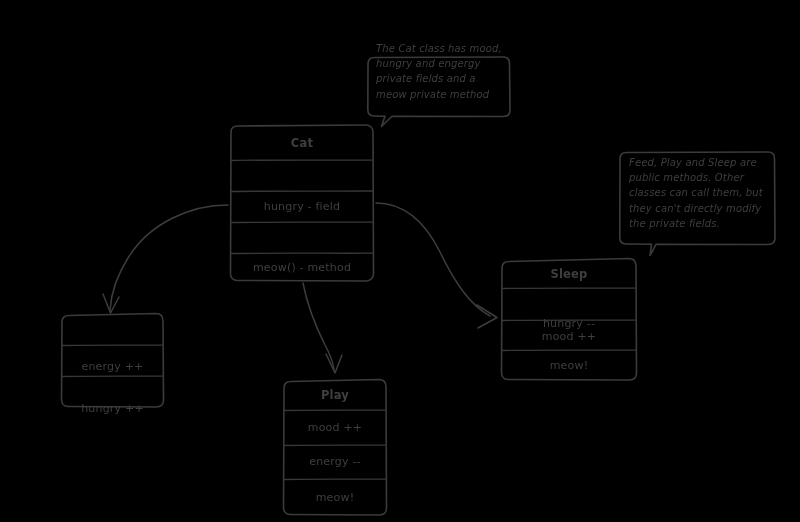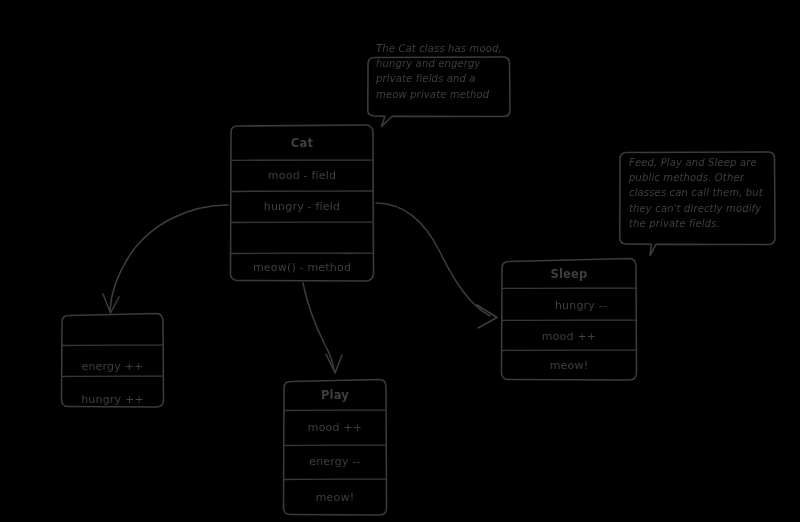--- a/index.html
+++ b/index.html
@@ -141,40 +141,39 @@
 
     <g>
       <path class="arrow" d="M376,203 C404,203 425,222 440,252 C455,283 470,305 490,316"></path>
       <path class="arrow" d="M477,305 L497,317.5 L478,328"></path>
     </g>
 
   </svg>
 
   <div class="classbox" style="left:231px; top:126px; width:142px; height:155px;">
     <div class="cell title" style="top:0px; height:34px;">Cat</div>
-    <div class="cell" style="top:34px; height:31px;">mood - field</div>
     <div class="cell" style="top:65px; height:31px;">hungry - field</div>
     <div class="cell" style="top:127px; height:28px;">meow() - method</div>
   </div>
 
   <div class="classbox" style="left:62px; top:314px; width:101px; height:93px;">
     <div class="cell" style="top:31px; height:43px;">energy ++</div>
-    <div class="cell" style="top:70px; height:31px;">hungry ++</div>
+    <div class="cell" style="top:79px; height:31px;">hungry ++</div>
   </div>
 
   <div class="classbox" style="left:284px; top:380px; width:102px; height:135px;">
     <div class="cell title" style="top:0px; height:30px;">Play</div>
     <div class="cell" style="top:30px; height:35px;">mood ++</div>
     <div class="cell" style="top:65px; height:33px;">energy --</div>
     <div class="cell" style="top:99px; height:36px;">meow!</div>
   </div>
 
   <div class="classbox" style="left:502px; top:259px; width:134px; height:121px;">
     <div class="cell title" style="top:0px; height:30px;">Sleep</div>
-    <div class="cell" style="top:30px; height:32px;padding-left:12px;">hungry --</div>
+    <div class="cell" style="top:48px; height:32px;">hungry --</div>
     <div class="cell" style="top:62px; height:30px;">mood ++</div>
     <div class="cell" style="top:92px; height:29px;">meow!</div>
   </div>
 
   <div class="bubble" style="left:376px; top:41px; width:128px;">
     <span>The Cat class has mood, hungry and engergy private fields and a meow private method</span>
   </div>
 
   <div class="bubble" style="left:629px; top:155px; width:134px;">
     <span>Feed, Play and Sleep are public methods. Other classes can call them, but they can't directly modify the private fields.</span>

